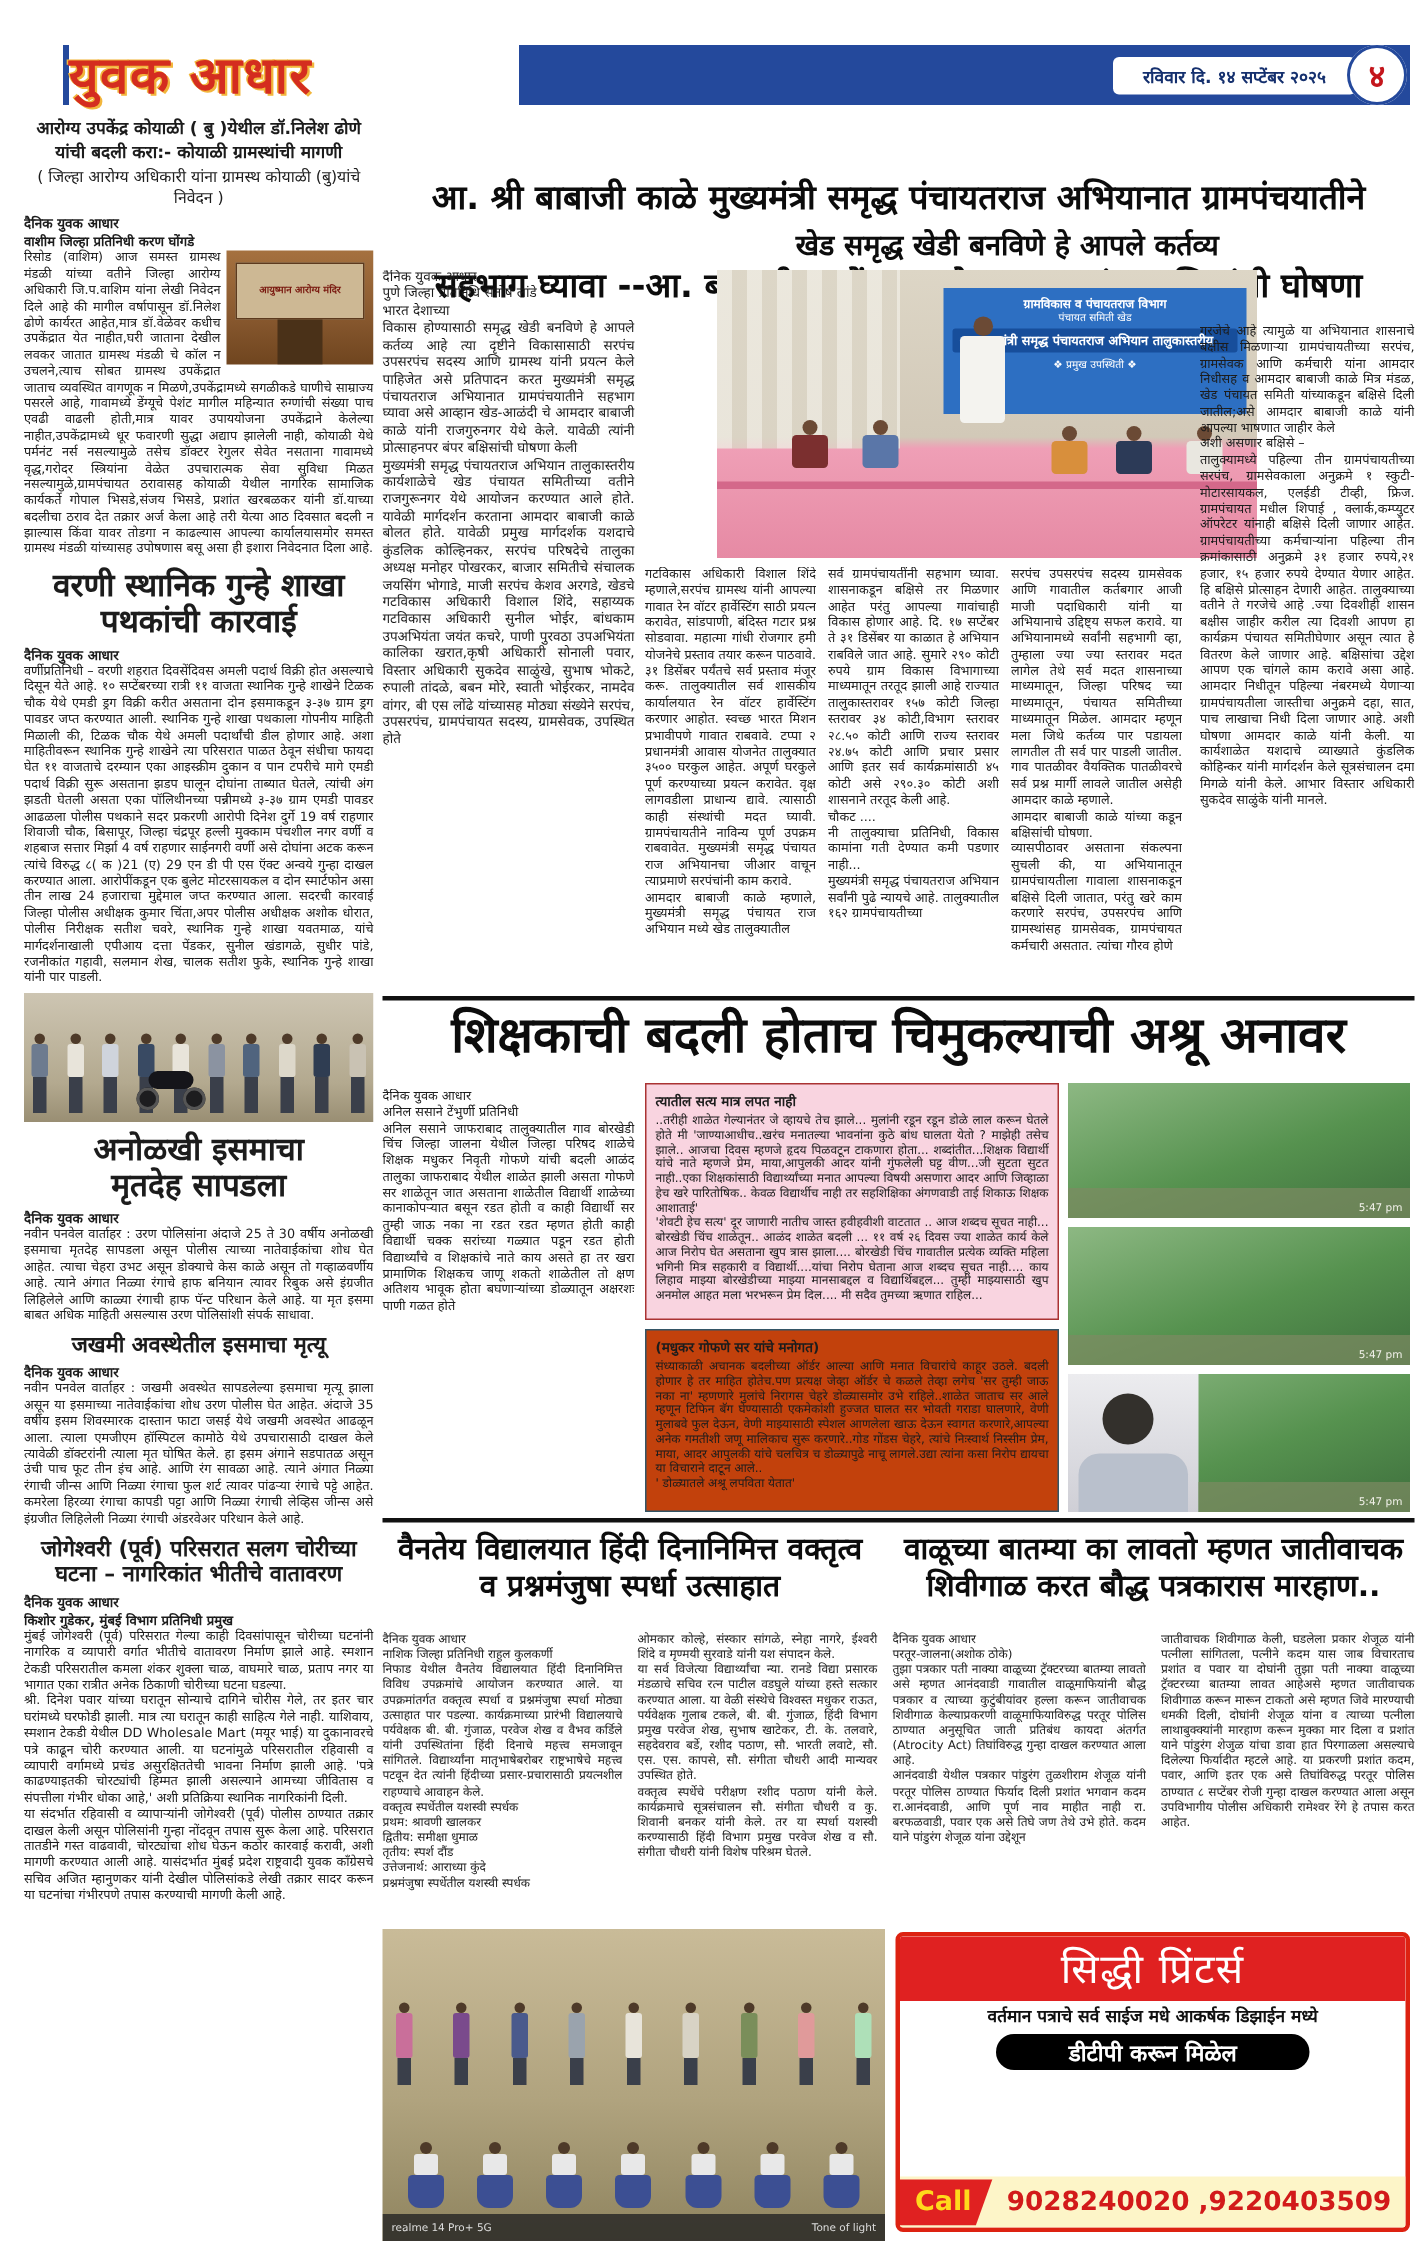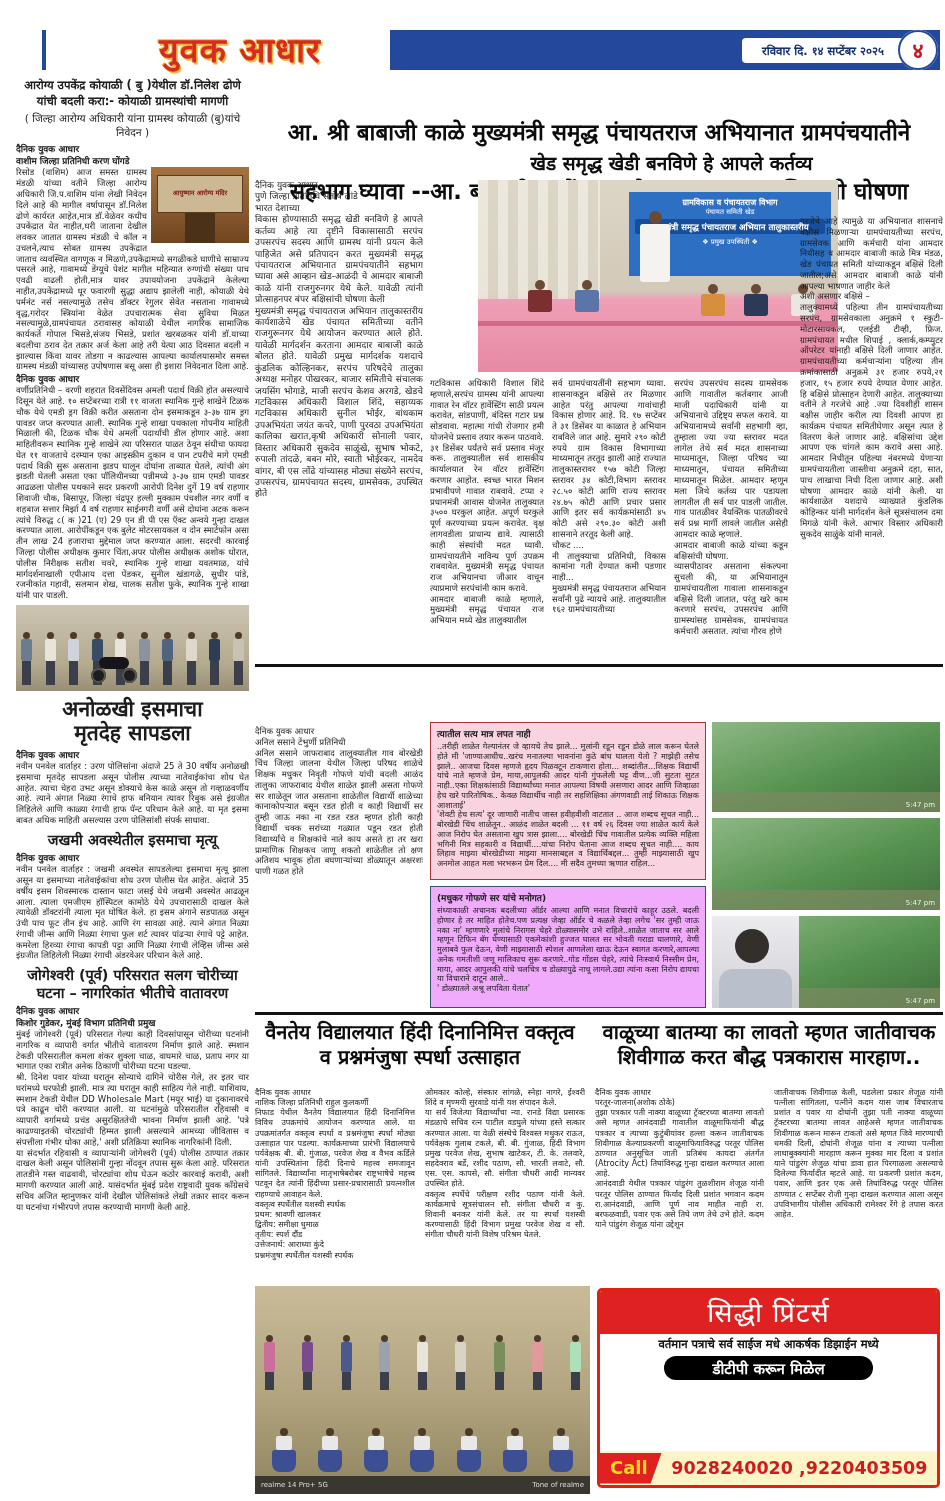--- a/index.html
+++ b/index.html
@@ -2,21 +2,21 @@
 <html><head>
 <meta charset="utf-8">
 <style>
   html,body{margin:0;padding:0;background:#ffffff;}
   #page{position:relative;width:945px;height:1501px;background:#ffffff;overflow:hidden;
         font-family:"DejaVu Sans",sans-serif;color:#1c1c1c;}
 
   
   .mast-bar{position:absolute;top:30px;left:42px;width:898px;height:40px;background:#24499c;}
   .logo-box{position:absolute;top:24px;left:46px;width:300px;height:50px;background:#ffffff;
-            display:flex;align-items:center;justify-content:center;padding-left:44px;}
+            display:flex;align-items:center;justify-content:flex-start;}
   .logo-text{font-size:34px;font-weight:800;color:#d42d1f;letter-spacing:1px;
              text-shadow:1.5px 1.5px 0 #f2b63c,-1px -1px 0 #f2b63c;}
   .date-pill{position:absolute;top:38px;left:742px;width:162px;height:25px;background:#ffffff;
              border-radius:4px;display:flex;align-items:center;justify-content:center;
              font-size:11.5px;font-weight:700;color:#15306e;}
   .page-circle{position:absolute;top:30px;left:898px;width:40px;height:40px;background:#ffffff;
                border-radius:50%;display:flex;align-items:center;justify-content:center;
                font-size:21px;font-weight:800;color:#c4161c;box-shadow:0 0 0 2px #24499c inset;}
 
   
@@ -77,21 +77,21 @@
   .person .head{border-radius:50%;background:#6b4a35;}
   .person .torso{border-radius:3px;}
   .table-stripe{position:absolute;bottom:24%;left:0;right:0;height:5px;background:#d4688a;}
 
   .divider{position:absolute;left:255px;width:688px;height:3px;background:#111;}
 
   .teacher-hl{position:absolute;top:672px;left:255px;width:688px;font-size:33px;line-height:1.1;}
   .teacher-left{position:absolute;top:726px;left:255px;width:168px;height:284px;overflow:hidden;}
   .pink-box{position:absolute;top:722px;left:430px;width:276px;height:158px;background:#f9d4e0;
             border:1.5px solid #a33;padding:4px 6px;box-sizing:border-box;overflow:hidden;}
-  .blue-box{position:absolute;top:886px;left:430px;width:276px;height:122px;background:#f0abfc;
+  .blue-box{position:absolute;top:886px;left:430px;width:276px;height:122px;background:#c2410c;
             border:1.5px solid #356;padding:4px 6px;box-sizing:border-box;overflow:hidden;}
   .box-title{font-size:9px;font-weight:800;margin-bottom:2px;}
   .box-body{font-size:8px;line-height:1.22;text-align:justify;white-space:pre-line;}
 
   .tp{position:absolute;left:712px;width:228px;overflow:hidden;}
   .photo-green{background:linear-gradient(160deg,#8db883 0%,#56924f 55%,#3e6f3d 100%);}
   .floorband{position:absolute;bottom:0;left:0;right:0;height:22%;background:#7d8a63;opacity:.7;}
   .stamp{position:absolute;right:5px;bottom:3px;font-size:7px;color:#f0f0e8;}
   .portrait{position:absolute;top:0;left:0;width:38%;height:100%;background:linear-gradient(180deg,#ececef,#cfcfd6);}
   .portrait .phead{position:absolute;top:14%;left:26%;width:34px;height:34px;border-radius:50%;background:#33302c;}
@@ -149,20 +149,22 @@
       <div class="credit">दैनिक युवक आधार</div>
       <div class="byline">वाशीम जिल्हा प्रतिनिधी करण घोंगडे</div>
       <div class="photo health-photo">
         <div class="health-sign">आयुष्मान आरोग्य मंदिर</div>
         <div class="health-door"></div>
       </div>
       <div class="body-text">रिसोड (वाशिम) आज समस्त ग्रामस्थ मंडळी यांच्या वतीने जिल्हा आरोग्य अधिकारी जि.प.वाशिम यांना लेखी निवेदन दिले आहे की मागील वर्षापासून डॉ.निलेश ढोणे कार्यरत आहेत,मात्र डॉ.वेळेवर कधीच उपकेंद्रात येत नाहीत,घरी जाताना देखील लवकर जातात ग्रामस्थ मंडळी चे कॉल न उचलने,त्याच सोबत ग्रामस्थ उपकेंद्रात जाताच व्यवस्थित वागणूक न मिळणे,उपकेंद्रामध्ये सगळीकडे घाणीचे साम्राज्य पसरले आहे, गावामध्ये डेंग्यूचे पेशंट मागील महिन्यात रुग्णांची संख्या पाच एवढी वाढली होती,मात्र यावर उपाययोजना उपकेंद्राने केलेल्या नाहीत,उपकेंद्रामध्ये धूर फवारणी सुद्धा अद्याप झालेली नाही, कोयाळी येथे पर्मनंट नर्स नसल्यामुळे तसेच डॉक्टर रेगुलर सेवेत नसताना गावामध्ये वृद्ध,गरोदर स्त्रियांना वेळेत उपचारात्मक सेवा सुविधा मिळत नसल्यामुळे,ग्रामपंचायत ठरावासह कोयाळी येथील नागरिक सामाजिक कार्यकर्ते गोपाल भिसडे,संजय भिसडे, प्रशांत खरबळकर यांनी डॉ.याच्या बदलीचा ठराव देत तक्रार अर्ज केला आहे तरी येत्या आठ दिवसात बदली न झाल्यास किंवा यावर तोडगा न काढल्यास आपल्या कार्यालयासमोर समस्त ग्रामस्थ मंडळी यांच्यासह उपोषणास बसू असा ही इशारा निवेदनात दिला आहे.</div>
     </div>
 
     <div style="clear:both;">
+      <div class="sec-h-big">वरणी स्थानिक गुन्हे शाखा
+पथकांची कारवाई</div>
       <div class="credit">दैनिक युवक आधार</div>
       <div class="body-text">वर्णीप्रतिनिधी – वरणी शहरात दिवसेंदिवस अमली पदार्थ विक्री होत असल्याचे दिसून येते आहे. १० सप्टेंबरच्या रात्री ११ वाजता स्थानिक गुन्हे शाखेने टिळक चौक येथे एमडी ड्रग विक्री करीत असताना दोन इसमाकडून ३-३७ ग्राम ड्रग पावडर जप्त करण्यात आली. स्थानिक गुन्हे शाखा पथकाला गोपनीय माहिती मिळाली की, टिळक चौक येथे अमली पदार्थांची डील होणार आहे. अशा माहितीवरून स्थानिक गुन्हे शाखेने त्या परिसरात पाळत ठेवून संधीचा फायदा घेत ११ वाजताचे दरम्यान एका आइस्क्रीम दुकान व पान टपरीचे मागे एमडी पदार्थ विक्री सुरू असताना झडप घालून दोघांना ताब्यात घेतले, त्यांची अंग झडती घेतली असता एका पॉलिथीनच्या पन्नीमध्ये ३-३७ ग्राम एमडी पावडर आढळला पोलीस पथकाने सदर प्रकरणी आरोपी दिनेश दुर्गे 19 वर्ष राहणार शिवाजी चौक, बिसापूर, जिल्हा चंद्रपूर हल्ली मुक्काम पंचशील नगर वर्णी व शहबाज सत्तार मिर्झा 4 वर्ष राहणार साईनगरी वर्णी असे दोघांना अटक करून त्यांचे विरुद्ध ८( क )21 (ए) 29 एन डी पी एस ऍक्ट अन्वये गुन्हा दाखल करण्यात आला. आरोपींकडून एक बुलेट मोटरसायकल व दोन स्मार्टफोन असा तीन लाख 24 हजाराचा मुद्देमाल जप्त करण्यात आला. सदरची कारवाई जिल्हा पोलीस अधीक्षक कुमार चिंता,अपर पोलीस अधीक्षक अशोक धोरात, पोलीस निरीक्षक सतीश चवरे, स्थानिक गुन्हे शाखा यवतमाळ, यांचे मार्गदर्शनाखाली एपीआय दत्ता पेंडकर, सुनील खंडागळे, सुधीर पांडे, रजनीकांत गहावी, सलमान शेख, चालक सतीश फुके, स्थानिक गुन्हे शाखा यांनी पार पाडली.</div>
     </div>
 
     <div class="photo police-photo">
       <div class="fig-row">
         <div class="fig">
             <div class="head"></div>
             <div class="torso" style="background:#6d7b8f;"></div>
             <div class="legs"></div>
@@ -304,20 +306,21 @@
 व्यासपीठावर असताना संकल्पना सुचली की, या अभियानातून ग्रामपंचायतीला गावाला शासनाकडून बक्षिसे दिली जातात, परंतु खरे काम करणारे सरपंच, उपसरपंच आणि ग्रामस्थांसह ग्रामसेवक, ग्रामपंचायत कर्मचारी असतात. त्यांचा गौरव होणे</div>
     </div>
 
     <div class="mg-col5 body-text">गरजेचे आहे त्यामुळे या अभियानात शासनाचे बक्षीस मिळणाऱ्या ग्रामपंचायतीच्या सरपंच, ग्रामसेवक आणि कर्मचारी यांना आमदार निधीसह व आमदार बाबाजी काळे मित्र मंडळ, खेड पंचायत समिती यांच्याकडून बक्षिसे दिली जातील;असे आमदार बाबाजी काळे यांनी आपल्या भाषणात जाहीर केले
 अशी असणार बक्षिसे –
 तालुक्यामध्ये पहिल्या तीन ग्रामपंचायतीच्या सरपंच, ग्रामसेवकाला अनुक्रमे १ स्कुटी- मोटारसायकल, एलईडी टीव्ही, फ्रिज. ग्रामपंचायत मधील शिपाई , क्लार्क,कम्प्युटर ऑपरेटर यांनाही बक्षिसे दिली जाणार आहेत. ग्रामपंचायतीच्या कर्मचाऱ्यांना पहिल्या तीन क्रमांकासाठी अनुक्रमे ३१ हजार रुपये,२१ हजार, १५ हजार रुपये देण्यात येणार आहेत. हि बक्षिसे प्रोत्साहन देणारी आहेत. तालुक्याच्या वतीने ते गरजेचे आहे .ज्या दिवशीही शासन बक्षीस जाहीर करील त्या दिवशी आपण हा कार्यक्रम पंचायत समितीघेणार असून त्यात हे वितरण केले जाणार आहे. बक्षिसांचा उद्देश आपण एक चांगले काम करावे असा आहे. आमदार निधीतून पहिल्या नंबरमध्ये येणाऱ्या ग्रामपंचायतीला जास्तीचा अनुक्रमे दहा, सात, पाच लाखाचा निधी दिला जाणार आहे. अशी घोषणा आमदार काळे यांनी केली. या कार्यशाळेत यशदाचे व्याख्याते कुंडलिक कोहिन्कर यांनी मार्गदर्शन केले सूत्रसंचालन दमा मिगळे यांनी केले. आभार विस्तार अधिकारी सुकदेव साळुंके यांनी मानले.</div>
   </div>
 
   <div class="divider" style="top:664px;"></div>
 
+  <div class="hl teacher-hl">शिक्षकाची बदली होताच चिमुकल्याची अश्रू अनावर</div>
 
   <div class="teacher-left body-text">दैनिक युवक आधार
 अनिल ससाने टेंभुर्णी प्रतिनिधी
 अनिल ससाने जाफराबाद तालुक्यातील गाव बोरखेडी चिंच जिल्हा जालना येथील जिल्हा परिषद शाळेचे शिक्षक मधुकर निवृती गोफणे यांची बदली आळंद तालुका जाफराबाद येथील शाळेत झाली असता गोफणे सर शाळेतून जात असताना शाळेतील विद्यार्थी शाळेच्या कानाकोपऱ्यात बसून रडत होती व काही विद्यार्थी सर तुम्ही जाऊ नका ना रडत रडत म्हणत होती काही विद्यार्थी चक्क सरांच्या गळ्यात पडून रडत होती विद्यार्थ्यांचे व शिक्षकांचे नाते काय असते हा तर खरा प्रामाणिक शिक्षकच जाणू शकतो शाळेतील तो क्षण अतिशय भावूक होता बघणाऱ्यांच्या डोळ्यातून अक्षरशः पाणी गळत होते</div>
 
   <div class="pink-box">
     <div class="box-title">त्यातील सत्य मात्र लपत नाही</div>
     <div class="box-body">..तरीही शाळेत गेल्यानंतर जे व्हायचे तेच झाले... मुलांनी रडून रडून डोळे लाल करून घेतले होते मी 'जाण्याआधीच..खरंच मनातल्या भावनांना कुठे बांध घालता येतो ? माझेही तसेच झाले.. आजचा दिवस म्हणजे हृदय पिळवटून टाकणारा होता... शब्दांतीत...शिक्षक विद्यार्थी यांचे नाते म्हणजे प्रेम, माया,आपुलकी आदर यांनी गुंफलेली घट्ट वीण...जी सुटता सुटत नाही..एका शिक्षकांसाठी विद्यार्थ्यांच्या मनात आपल्या विषयी असणारा आदर आणि जिव्हाळा हेच खरे पारितोषिक.. केवळ विद्यार्थीच नाही तर सहशिक्षिका अंगणवाडी ताई शिकाऊ शिक्षक आशाताई'
 'शेवटी हेच सत्य' दूर जाणारी नातीच जास्त हवीहवीशी वाटतात .. आज शब्दच सूचत नाही... बोरखेडी चिंच शाळेतून.. आळंद शाळेत बदली ... ११ वर्ष २६ दिवस ज्या शाळेत कार्य केले आज निरोप घेत असताना खुप त्रास झाला.... बोरखेडी चिंच गावातील प्रत्येक व्यक्ति महिला भगिनी मित्र सहकारी व विद्यार्थी....यांचा निरोप घेताना आज शब्दच सूचत नाही.... काय लिहाव माझ्या बोरखेडीच्या माझ्या मानसाबद्दल व विद्यार्थिबद्दल... तुम्ही माझ्यासाठी खुप अनमोल आहत मला भरभरून प्रेम दिल.... मी सदैव तुमच्या ऋणात राहिल...</div>
   </div>
@@ -444,21 +447,21 @@
           <div class="skirt"></div>
         </div>
       <div class="kid">
           <div class="head"></div>
           <div class="top"></div>
           <div class="skirt"></div>
         </div>
     </div>
     <div class="photo-strip">
       <span>realme 14 Pro+ 5G</span>
-      <span>Tone of realme</span>
+      <span>Tone of light</span>
     </div>
   </div>
 
   <div class="hl assault-hl">वाळूच्या बातम्या का लावतो म्हणत जातीवाचक
 शिवीगाळ करत बौद्ध पत्रकारास मारहाण..</div>
   <div class="assault-cols">
     <div class="acol body-text" style="font-size:8px;">दैनिक युवक आधार
 परतूर-जालना(अशोक ठोके)
 तुझा पत्रकार पती नाक्या वाळूच्या ट्रॅक्टरच्या बातम्या लावतो असे म्हणत आनंदवाडी गावातील वाळूमाफियांनी बौद्ध पत्रकार व त्याच्या कुटुंबीयांवर हल्ला करून जातीवाचक शिवीगाळ केल्याप्रकरणी वाळूमाफियाविरुद्ध परतूर पोलिस ठाण्यात अनुसूचित जाती प्रतिबंध कायदा अंतर्गत (Atrocity Act) तिघांविरुद्ध गुन्हा दाखल करण्यात आला आहे.
 आनंदवाडी येथील पत्रकार पांडुरंग तुळशीराम शेजूळ यांनी परतूर पोलिस ठाण्यात फिर्याद दिली प्रशांत भगवान कदम रा.आनंदवाडी, आणि पूर्ण नाव माहीत नाही रा. बरफळवाडी, पवार एक असे तिघे जण तेथे उभे होते. कदम याने पांडुरंग शेजूळ यांना उद्देशून</div>

